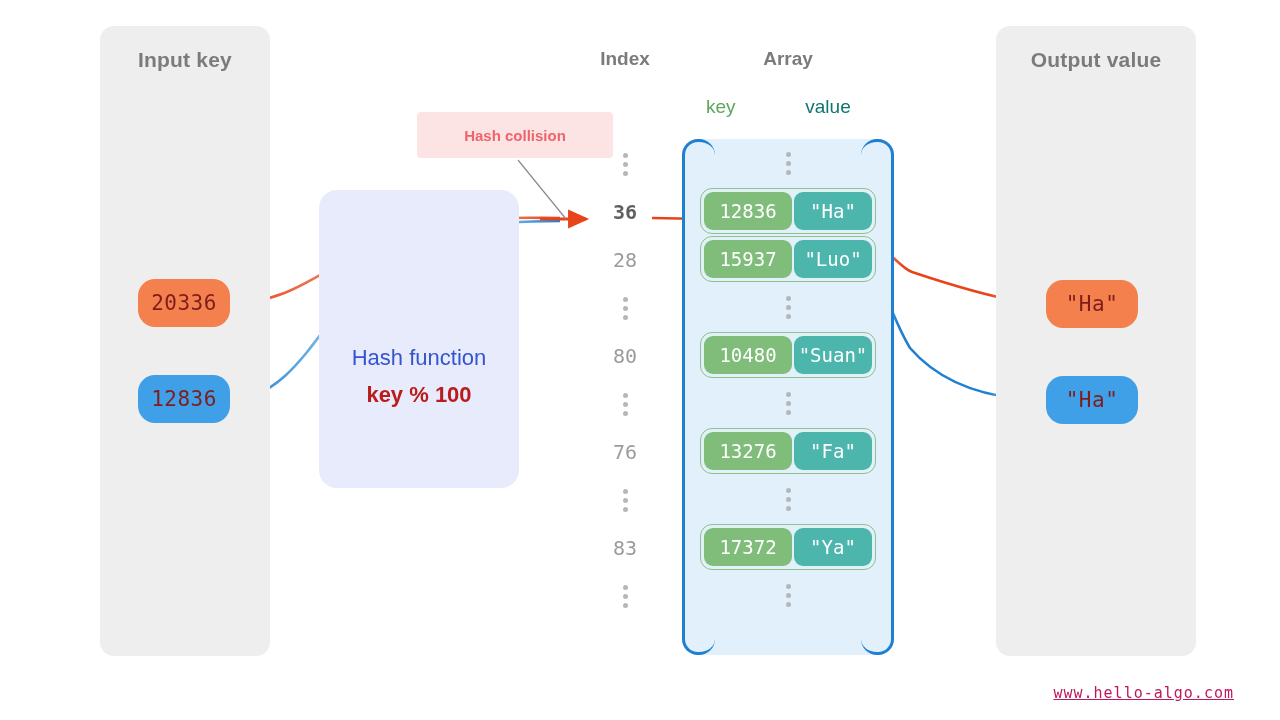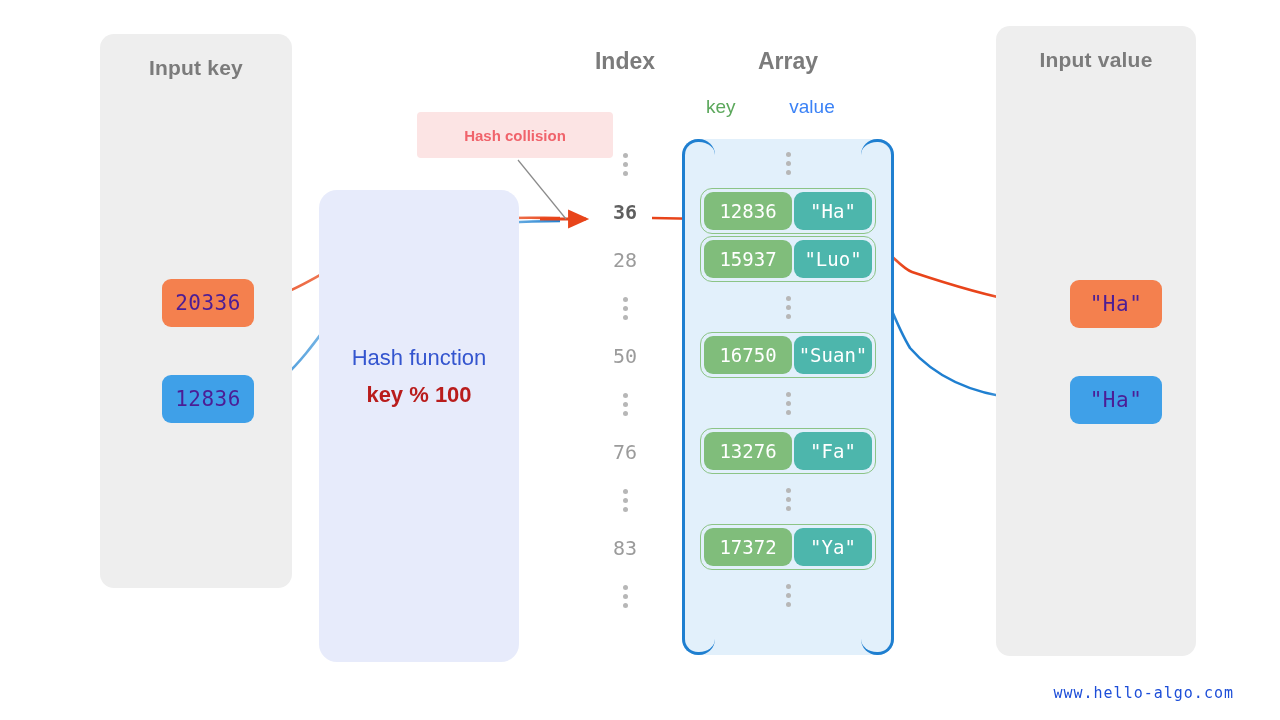--- a/index.html
+++ b/index.html
@@ -10,76 +10,76 @@
     -webkit-font-smoothing:antialiased;
   }
   .stage{position:absolute;inset:0;}
 
   
   .panel{
     position:absolute;
     background:#eeeeee;
     border-radius:14px;
   }
-  #panel-input{left:100px;top:34px;width:170px;height:554px;padding-left:22px;}
+  #panel-input{left:100px;top:26px;width:170px;height:630px;}
   #panel-output{left:996px;top:26px;width:200px;height:630px;}
   .panel-title{
     position:absolute;left:0;right:0;top:22px;
     text-align:center;
     font-size:21px;font-weight:bold;color:#7b7b7b;
     letter-spacing:.2px;
   }
 
   
   #hash-box{
-    position:absolute;left:319px;top:190px;width:200px;height:472px;
+    position:absolute;left:319px;top:190px;width:200px;height:298px;
     background:#e7ebfb;border-radius:18px;
   }
   #hash-box .hf-line1{
     position:absolute;left:0;right:0;top:155px;text-align:center;
     font-size:22px;color:#3455cf;
   }
   #hash-box .hf-line2{
     position:absolute;left:0;right:0;top:192px;text-align:center;
     font-size:22px;font-weight:bold;color:#b91c1c;
   }
 
   
   .chip{
     position:absolute;
     display:flex;align-items:center;justify-content:center;
-    border-radius:9px;color:#4c1d95;
+    border-radius:17px;color:#7f1d1d;
     font-family:"DejaVu Sans Mono", monospace;
-    font-size:21px;letter-spacing:.5px;margin-left:24px;
+    font-size:21px;letter-spacing:.5px;
   }
   .chip.orange{background:#f4804e;}
   .chip.blue{background:#3fa0e8;}
   #chip-in-1{left:138px;top:279px;width:92px;height:48px;}
   #chip-in-2{left:138px;top:375px;width:92px;height:48px;}
   #chip-out-1{left:1046px;top:280px;width:92px;height:48px;}
   #chip-out-2{left:1046px;top:376px;width:92px;height:48px;}
 
   
   #collision-badge{
     position:absolute;left:417px;top:112px;width:196px;height:46px;
     background:#fce4e4;border-radius:4px;
     display:flex;align-items:center;justify-content:center;
     color:#f0636b;font-size:15px;font-weight:bold;
   }
 
   
   .col-head{
     position:absolute;text-align:center;
-    font-size:23px;font-weight:bold;color:#7b7b7b;
+    font-size:19px;font-weight:bold;color:#7b7b7b;
   }
   #head-index{left:570px;top:48px;width:110px;}
   #head-array{left:718px;top:48px;width:140px;}
   .sub-head{position:absolute;font-size:19px;}
   #head-key{left:706px;top:96px;width:80px;color:#5ca85c;}
-  #head-value{left:772px;top:96px;width:80px;text-align:center;color:#3b82f6;}
+  #head-value{left:788px;top:96px;width:80px;text-align:center;color:#0f766e;}
 
   
   #index-col{position:absolute;left:585px;top:140px;width:80px;text-align:right;}
   .idx-row{
     height:48px;display:flex;align-items:center;justify-content:center;
     font-family:"DejaVu Sans Mono", monospace;
     font-size:20px;color:#9b9b9b;
   }
   .idx-row.hl{color:#5f5f5f;font-weight:bold;}
   .vdots{
@@ -112,21 +112,21 @@
     height:38px;border-radius:9px;color:#ffffff;
     font-family:"DejaVu Sans Mono", monospace;font-size:19px;
   }
   .cell.k{background:#80bd7b;width:88px;}
   .cell.v{background:#4db6ac;width:78px;margin-left:2px;}
 
   
   #watermark{
     position:absolute;right:46px;bottom:18px;
     font-family:"DejaVu Sans Mono", monospace;
-    font-size:15px;color:#1d4ed8;letter-spacing:1px;
+    font-size:15px;color:#be185d;letter-spacing:1px;text-decoration:underline;
   }
 
   svg.lines{position:absolute;left:0;top:0;width:1280px;height:720px;pointer-events:none;}
 </style>
 </head>
 <body>
 
 <div class="stage">
 
   <svg class="lines" viewBox="0 0 1280 720">
@@ -178,21 +178,21 @@
     <path d="M852,236 C880,268 890,316 910,348 C948,392 1005,399 1040,400" fill="none" stroke="url(#grad-out-blue)" stroke-width="2.6" marker-end="url(#ah-blue)"></path>
 
     <path d="M518,160 L566,219" fill="none" stroke="#8b8b8b" stroke-width="1.2"></path>
   </svg>
 
   <div class="panel" id="panel-input">
     <div class="panel-title">Input key</div>
   </div>
 
   <div class="panel" id="panel-output">
-    <div class="panel-title">Input value</div>
+    <div class="panel-title">Output value</div>
   </div>
 
   <div class="chip orange" id="chip-in-1">20336</div>
   <div class="chip blue" id="chip-in-2">12836</div>
 
   <div class="chip orange" id="chip-out-1">"Ha"</div>
   <div class="chip blue" id="chip-out-2">"Ha"</div>
 
   <div id="hash-box">
     <div class="hf-line1">Hash function</div>
@@ -216,21 +216,21 @@
       </div>
       <div class="idx-row hl">36</div>
       <div class="idx-row">28</div>
       <div class="idx-row">
         <div class="vdots">
           <i></i>
           <i></i>
           <i></i>
         </div>
       </div>
-      <div class="idx-row">50</div>
+      <div class="idx-row">80</div>
       <div class="idx-row">
         <div class="vdots">
           <i></i>
           <i></i>
           <i></i>
         </div>
       </div>
       <div class="idx-row">76</div>
       <div class="idx-row">
         <div class="vdots">
@@ -272,21 +272,21 @@
         </div>
         <div class="arr-slot">
           <div class="vdots">
             <i></i>
             <i></i>
             <i></i>
           </div>
         </div>
         <div class="arr-slot">
           <div class="pair">
-            <div class="cell k">16750</div>
+            <div class="cell k">10480</div>
             <div class="cell v">"Suan"</div>
           </div>
         </div>
         <div class="arr-slot">
           <div class="vdots">
             <i></i>
             <i></i>
             <i></i>
           </div>
         </div>

